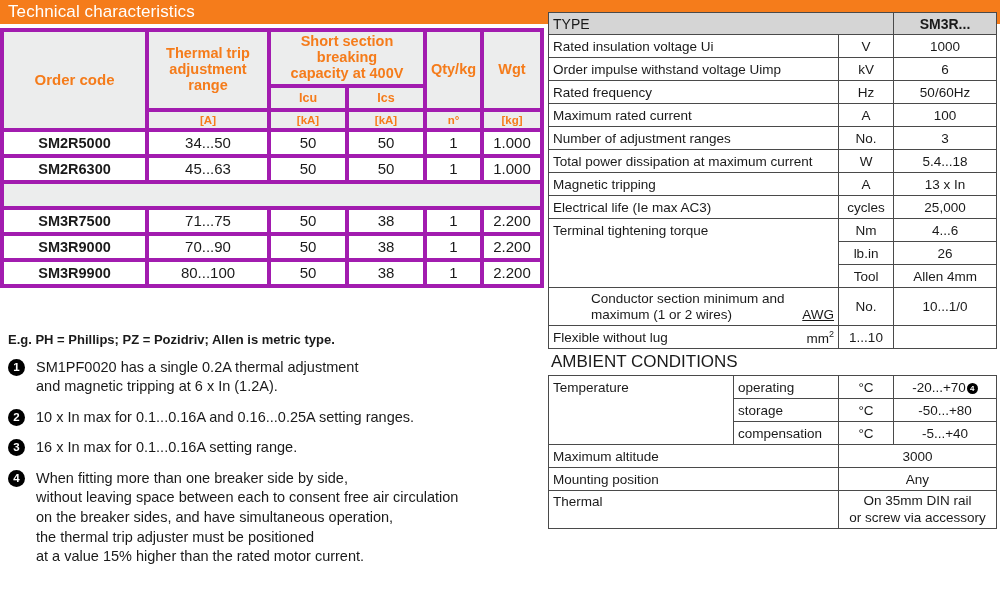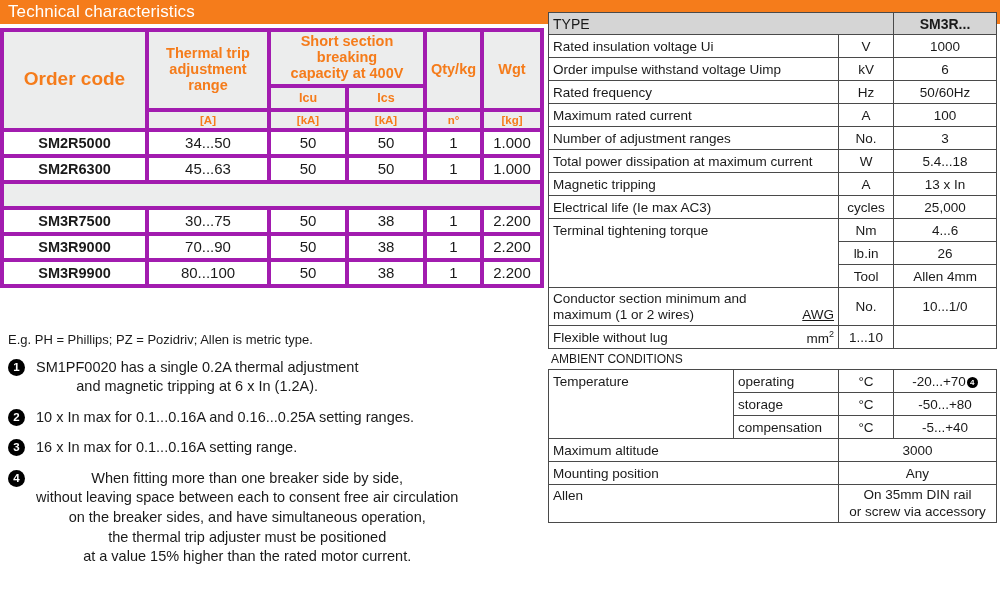--- a/index.html
+++ b/index.html
@@ -46,37 +46,37 @@
     padding: 0;
     text-align: center;
     vertical-align: middle;
   }
   .lt .hd {
     background: #eceded;
     color: #f57c1b;
     font-weight: bold;
   }
   .lt .hd-main { font-size: 14.5px; line-height: 1.1; padding: 2px 1px; }
-  .lt .hd-ordercode { font-size: 19px; }
+  .lt .hd-ordercode { font-size: 15px; }
   .lt .hd-sub { font-size: 12.5px; padding: 3px 1px; }
   .lt .hd-unit { font-size: 11.5px; padding: 2px 1px; }
   .lt .datarow td { height: 26px; font-size: 15px; color: #1a1a1a; background: #fff; }
   .lt .datarow td.code { font-weight: bold; font-size: 14.5px; }
   .lt .sep td { height: 26px; background: #eceded; }
 
   
   .notes {
     position: absolute;
     left: 8px; top: 332px;
     width: 530px;
     color: #1a1a1a;
   }
   .notes-intro {
     font-size: 13px;
-    font-weight: normal;
+    font-weight: bold;
     margin: 0 0 10px 0;
     line-height: 1.2;
   }
   .note {
     display: flex;
     align-items: flex-start;
     margin-bottom: 11px;
   }
   .note-marker {
     flex: 0 0 auto;
@@ -88,21 +88,20 @@
     font-weight: bold;
     line-height: 17px;
     text-align: center;
     margin-right: 11px;
     margin-top: 1px;
   }
   .note-text {
     font-size: 14.5px;
     line-height: 1.35;
     white-space: pre-line;
-    text-align: center;
   }
 
   
   .right-panel {
     position: absolute;
     left: 548px; top: 12px;
     width: 448px;
   }
   table.rt {
     border-collapse: collapse;
@@ -123,21 +122,21 @@
     background: #d5d5d5;
     height: 22px;
   }
   .rt .hdrow td.typ { text-align: left; font-size: 14px; }
   .rt .hdrow td.model { text-align: center; font-weight: bold; font-size: 14px; }
   .rt .nb-t { border-top: none; }
   .rt .nb-b { border-bottom: none; }
   .rt .blank { background: #fff; }
 
   .ambient-head {
-    font-size: 12px;
+    font-size: 17px;
     color: #1a1a1a;
     padding: 3px 2px 3px 3px;
     line-height: 1.2;
   }
   .sup { font-size: 9px; vertical-align: super; }
   .inline-marker {
     display: inline-block;
     width: 11px; height: 11px;
     border-radius: 50%;
     background: #000;
@@ -206,21 +205,21 @@
           <td>1</td>
           <td>1.000</td>
         </tr>
 
         <tr class="sep">
           <td colspan="6"></td>
         </tr>
 
         <tr class="datarow">
           <td class="code">SM3R7500</td>
-          <td>30...75</td>
+          <td>71...75</td>
           <td>50</td>
           <td>38</td>
           <td>1</td>
           <td>2.200</td>
         </tr>
         <tr class="datarow">
           <td class="code">SM3R9000</td>
           <td>70...90</td>
           <td>50</td>
           <td>38</td>
@@ -331,21 +330,21 @@
           <td class="ctr">26</td>
         </tr>
         <tr>
           <td class="lbl nb-t"></td>
           <td class="ctr">Tool</td>
           <td class="ctr">Allen 4mm</td>
         </tr>
 
         <tr>
           <td class="lbl two-line" style="padding-top:3px;padding-bottom:3px;">
-            <div style="display:flex;align-items:flex-end;">
+            <div style="display:flex;align-items:flex-end;margin-left:38px;">
               <div style="flex:1 1 auto;">
                 <div>Conductor section minimum and</div>
                 <div>maximum (1 or 2 wires)</div>
               </div>
               <div style="flex:0 0 auto;padding-left:6px;text-decoration:underline;">AWG</div>
             </div>
           </td>
           <td class="ctr">No.</td>
           <td class="ctr">10...1/0</td>
         </tr>
@@ -394,21 +393,21 @@
 
         <tr>
           <td class="lbl" colspan="2">Maximum altitude</td>
           <td class="ctr" colspan="2">3000</td>
         </tr>
         <tr>
           <td class="lbl" colspan="2">Mounting position</td>
           <td class="ctr" colspan="2">Any</td>
         </tr>
         <tr>
-          <td class="lbl" colspan="2" style="vertical-align:top;padding-top:3px;">Allen</td>
+          <td class="lbl" colspan="2" style="vertical-align:top;padding-top:3px;">Thermal</td>
           <td class="ctr" colspan="2" style="white-space:pre-line;line-height:1.2;padding-top:2px;padding-bottom:2px;">On 35mm DIN rail
 or screw via accessory</td>
         </tr>
       </tbody>
     </table>
 
   </div>
 
 </div>
 

